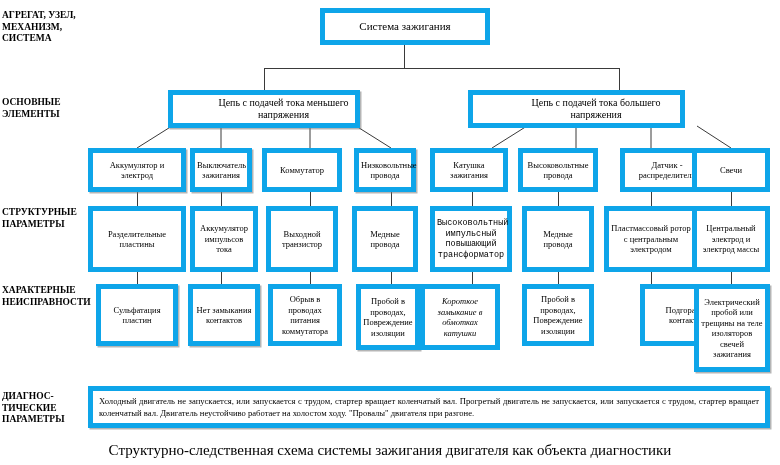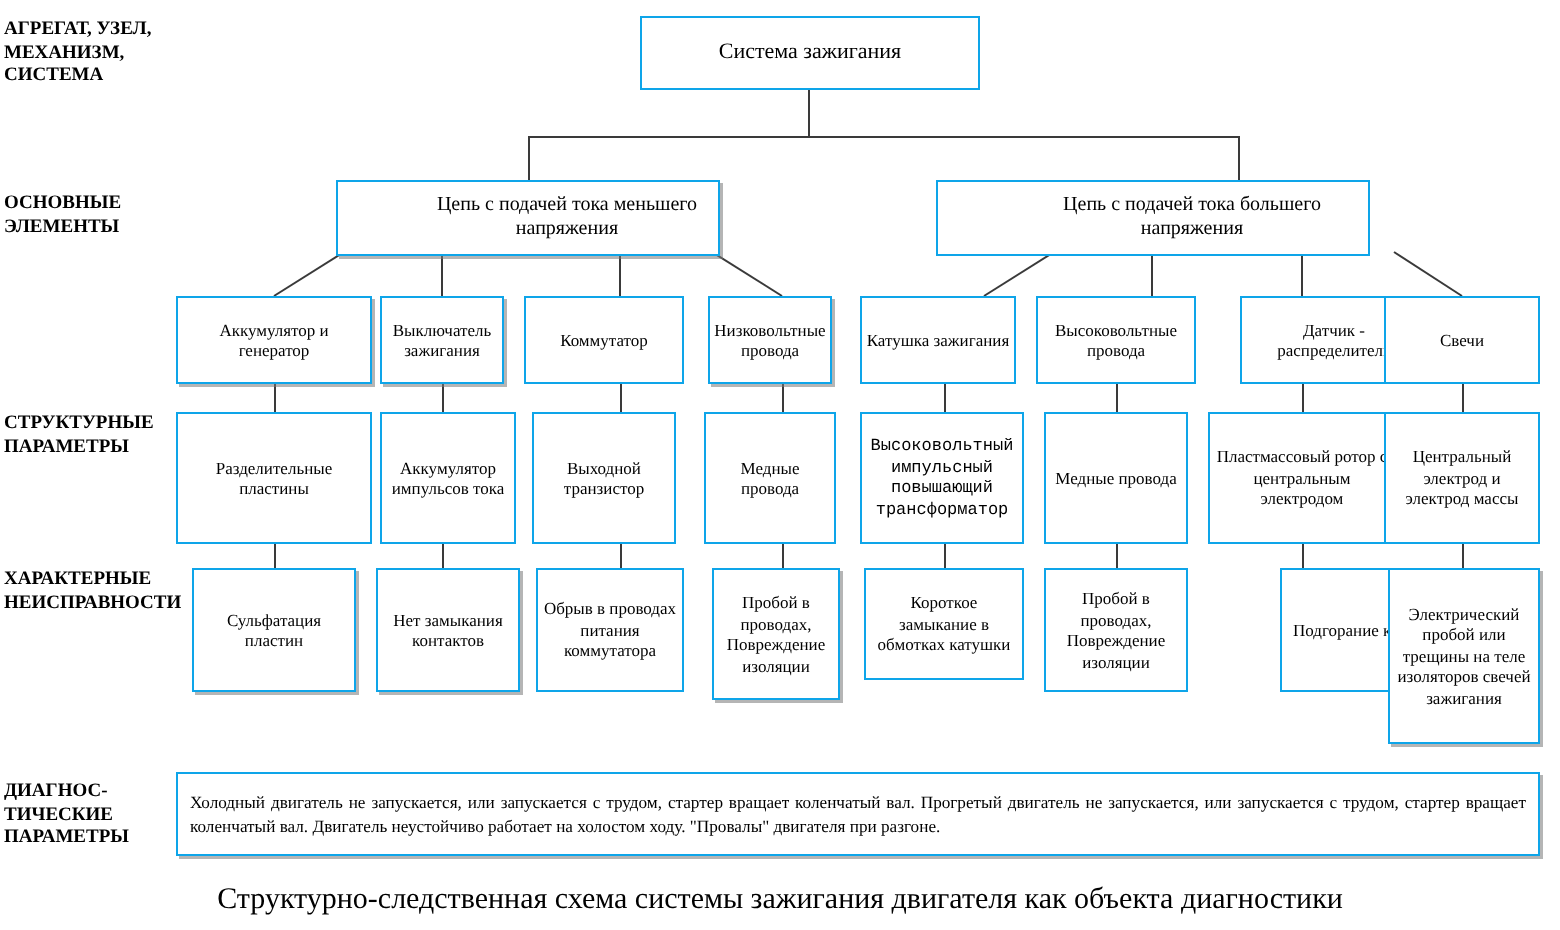--- a/index.html
+++ b/index.html
@@ -23,21 +23,21 @@
     font-size: 9.5px;
     line-height: 11.5px;
     letter-spacing: 0px;
     color: #000000;
     white-space: pre-line;
     text-align: left;
   }
   .box {
     position: absolute;
     box-sizing: border-box;
-    border: 1px solid #0ea5e9;
+    border: 5px solid #0ea5e9;
     background: #ffffff;
     display: flex;
     align-items: center;
     justify-content: center;
     text-align: center;
     font-size: 8.5px;
     line-height: 10.5px;
     padding: 1px 2px;
     z-index: 3;
   }
@@ -133,21 +133,21 @@
   </div>
 
   <div class="box box-l2 shadow" style="left:168px; top:90px; width:192px; height:38px;">
     <span class="txt">Цепь с подачей тока меньшего напряжения</span>
   </div>
   <div class="box box-l2" style="left:468px; top:90px; width:217px; height:38px;">
     <span class="txt">Цепь с подачей тока большего напряжения</span>
   </div>
 
   <div class="box shadow" style="left:88px; top:148px; width:98px; height:44px;">
-    <span class="txt">Аккумулятор и генератор</span>
+    <span class="txt">Аккумулятор и электрод</span>
   </div>
   <div class="box shadow" style="left:190px; top:148px; width:62px; height:44px;">
     <span class="txt">Выключатель зажигания</span>
   </div>
   <div class="box" style="left:262px; top:148px; width:80px; height:44px;">
     <span class="txt">Коммутатор</span>
   </div>
   <div class="box shadow" style="left:354px; top:148px; width:62px; height:44px;">
     <span class="txt">Низковольтные провода</span>
   </div>
@@ -194,21 +194,21 @@
   </div>
   <div class="box shadow" style="left:188px; top:284px; width:72px; height:62px;">
     <span class="txt">Нет замыкания контактов</span>
   </div>
   <div class="box" style="left:268px; top:284px; width:74px; height:62px;">
     <span class="txt">Обрыв в проводах питания коммутатора</span>
   </div>
   <div class="box shadow" style="left:356px; top:284px; width:64px; height:66px;">
     <span class="txt">Пробой в проводах, Повреждение изоляции</span>
   </div>
-  <div class="box" style="left:432px; top:284px; width:80px; height:56px;">
+  <div class="box" style="left:420px; top:284px; width:80px; height:66px;font-style:italic;">
     <span class="txt">Короткое замыкание в обмотках катушки</span>
   </div>
   <div class="box" style="left:522px; top:284px; width:72px; height:62px;">
     <span class="txt">Пробой в проводах, Повреждение изоляции</span>
   </div>
   <div class="box" style="left:604px; top:284px; width:94px; height:62px;margin-left:36px;">
     <span class="txt">Подгорание контактов</span>
   </div>
   <div class="box shadow" style="left:694px; top:284px; width:76px; height:88px;">
     <span class="txt">Электрический пробой или трещины на теле изоляторов свечей зажигания</span>

